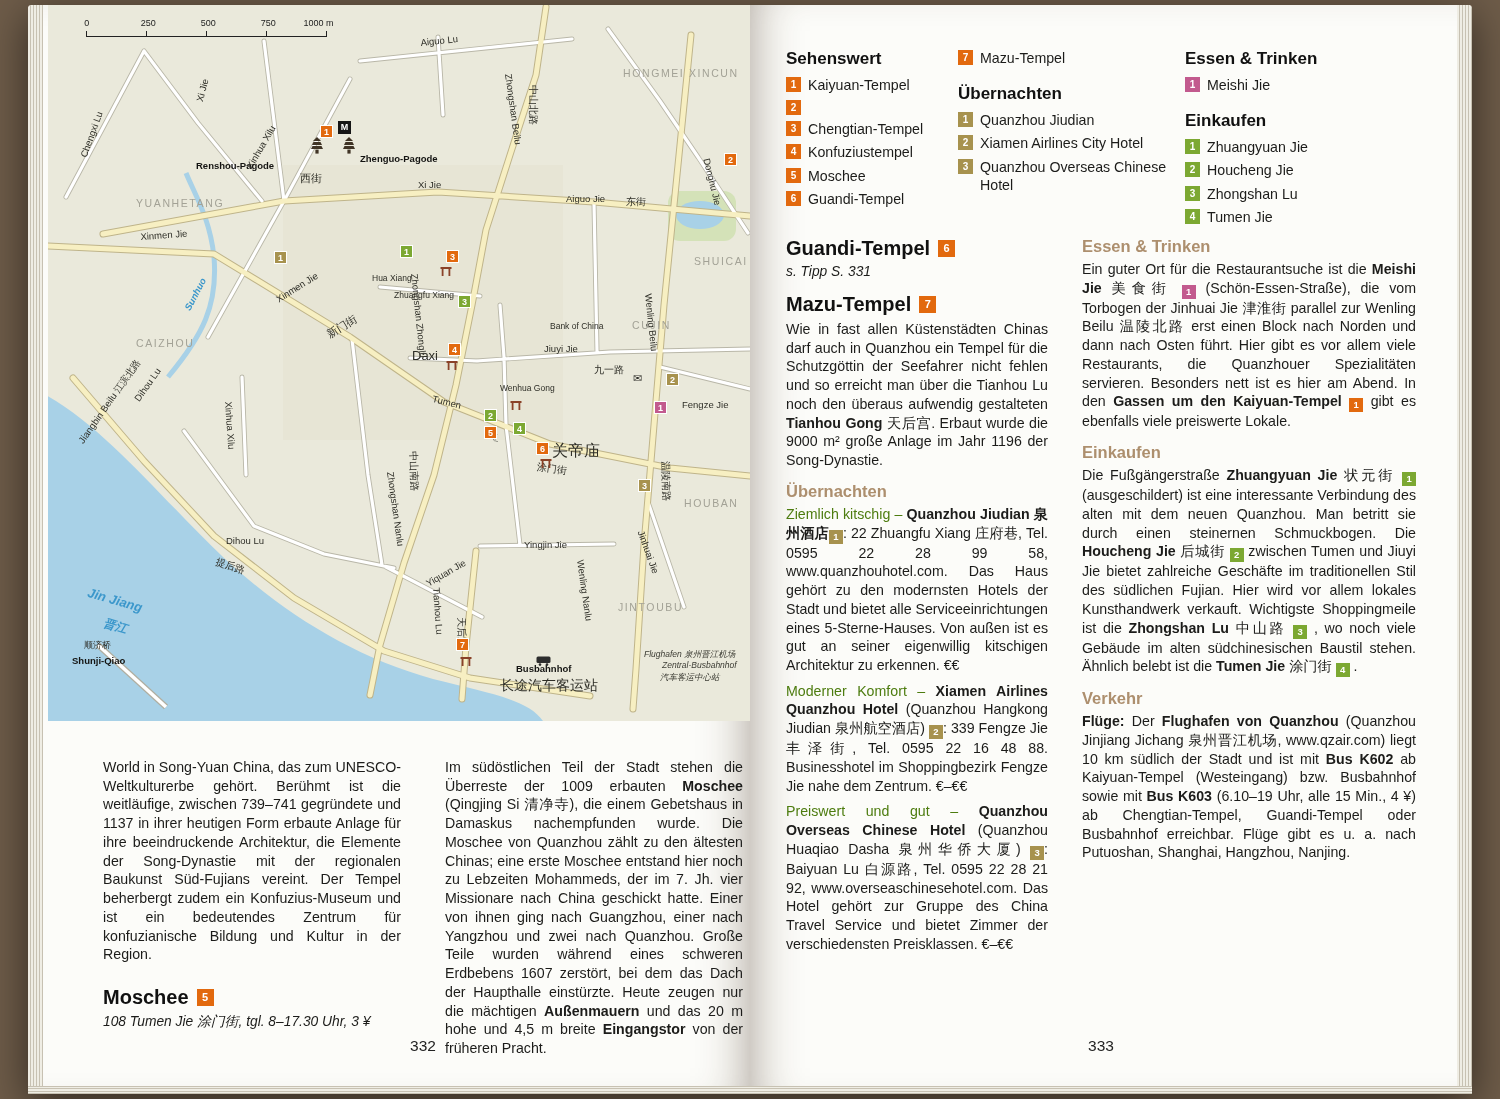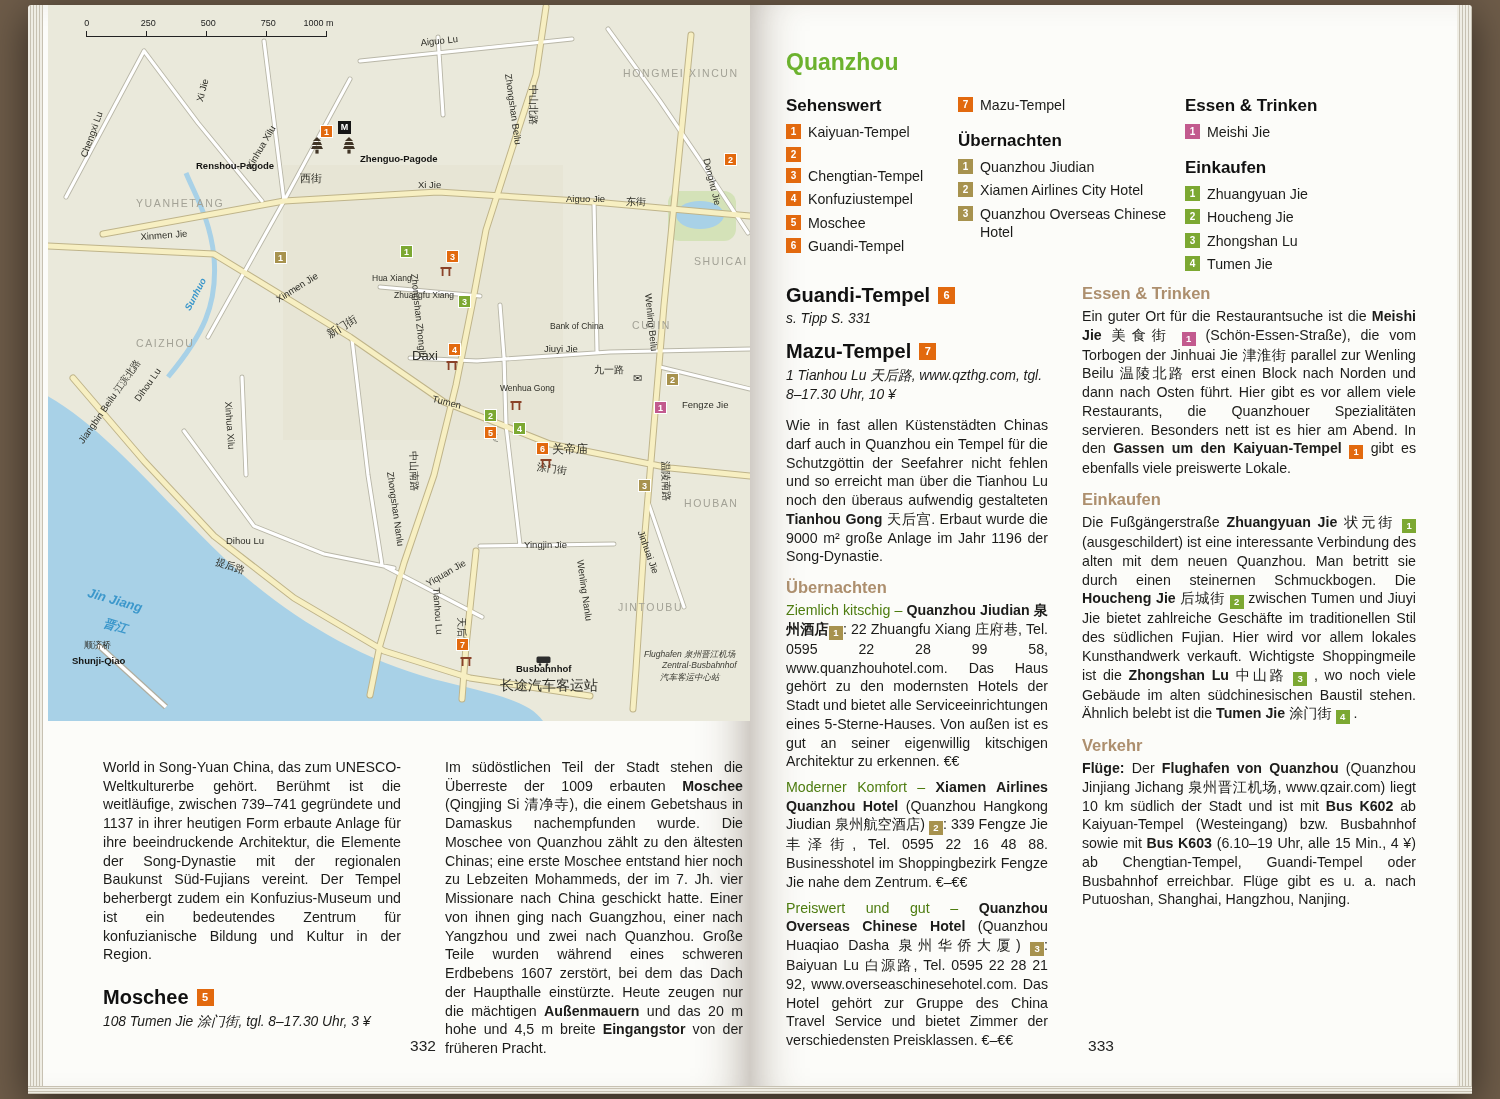--- a/index.html
+++ b/index.html
@@ -154,21 +154,21 @@
           <div class="mlabel" style="left: 502px; top: 316px; font-size: 8.5px;">Bank of China</div>
           <div class="mlabel water" style="left: 134px; top: 302px; transform: rotate(-62deg);">Sunhuo</div>
           <div class="mlabel area" style="left: 88px; top: 332px;">CAIZHOU</div>
           <div class="mlabel" style="left: 28px; top: 434px; transform: rotate(-55deg);">Jiangbin Beilu 江滨北路</div>
           <div class="mlabel" style="left: 84px; top: 392px; transform: rotate(-55deg);">Dihou Lu</div>
           <div class="mlabel" style="left: 186px; top: 396px; transform: rotate(86deg);">Xinhua Xilu</div>
           <div class="mlabel" style="left: 178px; top: 530px;">Dihou Lu</div>
           <div class="mlabel" style="left: 170px; top: 550px; transform: rotate(18deg); font-size: 10px;">提后路</div>
           <div class="mlabel" style="left: 386px; top: 388px; transform: rotate(14deg);">Tumen</div>
           <div class="mlabel" style="left: 452px; top: 378px; font-size: 8.5px;">Wenhua Gong</div>
-          <div class="mlabel" style="left: 504px; top: 436px; font-size: 12px;">关帝庙</div>
+          <div class="mlabel" style="left: 504px; top: 436px; font-size: 16px;">关帝庙</div>
           <div class="mlabel" style="left: 490px; top: 455px; transform: rotate(8deg); font-size: 10px;">涂门街</div>
           <div class="mlabel" style="left: 634px; top: 394px;">Fengze Jie</div>
           <div class="mlabel" style="left: 606px; top: 288px; transform: rotate(84deg);">Wenling Beilu</div>
           <div class="mlabel area" style="left: 584px; top: 314px;">CUJIN</div>
           <div class="mlabel area" style="left: 636px; top: 492px;">HOUBAN</div>
           <div class="mlabel" style="left: 476px; top: 534px;">Yingjin Jie</div>
           <div class="mlabel" style="left: 598px; top: 524px; transform: rotate(70deg);">Jinhuai Jie</div>
           <div class="mlabel" style="left: 376px; top: 574px; transform: rotate(-30deg);">Yiquan Jie</div>
           <div class="mlabel" style="left: 348px; top: 466px; transform: rotate(82deg);">Zhongshan Nanlu</div>
           <div class="mlabel" style="left: 372px; top: 446px; transform: rotate(88deg); font-size: 10px;">中山南路</div>
@@ -311,21 +311,20 @@
     </div>
 
     <div class="pageno">332</div>
     <div class="edge-v"></div>
     <div class="edge-h"></div>
   </div>
 
   <div class="page page-right">
     <div class="rp-inner">
 
-      <h1 class="rp-title">Quanzhou</h1>
 
       <div class="legend">
         <div class="lcol lcolA">
           <div class="lhead">Sehenswert</div>
           <div>
 
               <div class="litem">
                 <span class="lmark m-sight">1</span>
                 <span>Kaiyuan-Tempel</span>
               </div>
@@ -419,21 +418,20 @@
         <div class="rp-c1">
           <h2 class="h2">
             <span>Guandi-Tempel</span>
             <span class="imark big m-sight">6</span>
           </h2>
           <p class="tip">s. Tipp S. 331</p>
           <h2 class="h2">
             <span>Mazu-Tempel</span>
             <span class="imark big m-sight">7</span>
           </h2>
-          <p class="addr">1 Tianhou Lu 天后路, www.qzthg.com, tgl. 8–17.30 Uhr, 10 ¥</p>
           <p class="body-p"><span>Wie in fast allen Küstenstädten Chinas darf auch in Quanzhou ein Tempel für die Schutzgöttin der Seefahrer nicht fehlen und so erreicht man über die Tianhou Lu noch den überaus aufwendig gestalteten </span><span class="b">Tianhou Gong</span><span> 天后宫. Erbaut wurde die 9000 m² große Anlage im Jahr 1196 der Song-Dynastie.</span></p>
           <div class="subhead">Übernachten</div>
           <p class="body-p"><span class="lead">Ziemlich kitschig – </span><span class="b">Quanzhou Jiudian 泉州酒店</span><span class="imark m-hotel">1</span><span>: 22 Zhuangfu Xiang 庄府巷, Tel. 0595 22 28 99 58, www.quanzhouhotel.com. Das Haus gehört zu den modernsten Hotels der Stadt und bietet alle Serviceeinrichtungen eines 5-Sterne-Hauses. Von außen ist es gut an seiner eigenwillig kitschigen Architektur zu erkennen. €€</span></p>
           <p class="body-p"><span class="lead">Moderner Komfort – </span><span class="b">Xiamen Airlines Quanzhou Hotel</span><span> (Quanzhou Hangkong Jiudian 泉州航空酒店) </span><span class="imark m-hotel">2</span><span>: 339 Fengze Jie 丰泽街, Tel. 0595 22 16 48 88. Businesshotel im Shoppingbezirk Fengze Jie nahe dem Zentrum. €–€€</span></p>
           <p class="body-p"><span class="lead">Preiswert und gut – </span><span class="b">Quanzhou Overseas Chinese Hotel</span><span> (Quanzhou Huaqiao Dasha 泉州华侨大厦) </span><span class="imark m-hotel">3</span><span>: Baiyuan Lu 白源路, Tel. 0595 22 28 21 92, www.overseaschinesehotel.com. Das Hotel gehört zur Gruppe des China Travel Service und bietet Zimmer der verschiedensten Preisklassen. €–€€</span></p>
         </div>
 
         <div class="rp-c2">
           <div class="subhead" style="margin-top:0">Essen &amp; Trinken</div>
           <p class="body-p"><span>Ein guter Ort für die Restaurantsuche ist die </span><span class="b">Meishi Jie</span><span> 美食街 </span><span class="imark m-food">1</span><span> (Schön-Essen-Straße), die vom Torbogen der Jinhuai Jie 津淮街 parallel zur Wenling Beilu 温陵北路 erst einen Block nach Norden und dann nach Osten führt. Hier gibt es vor allem viele Restaurants, die Quanzhouer Spezialitäten servieren. Besonders nett ist es hier am Abend. In den </span><span class="b">Gassen um den Kaiyuan-Tempel</span><span> </span><span class="imark m-sight">1</span><span> gibt es ebenfalls viele preiswerte Lokale.</span></p>

